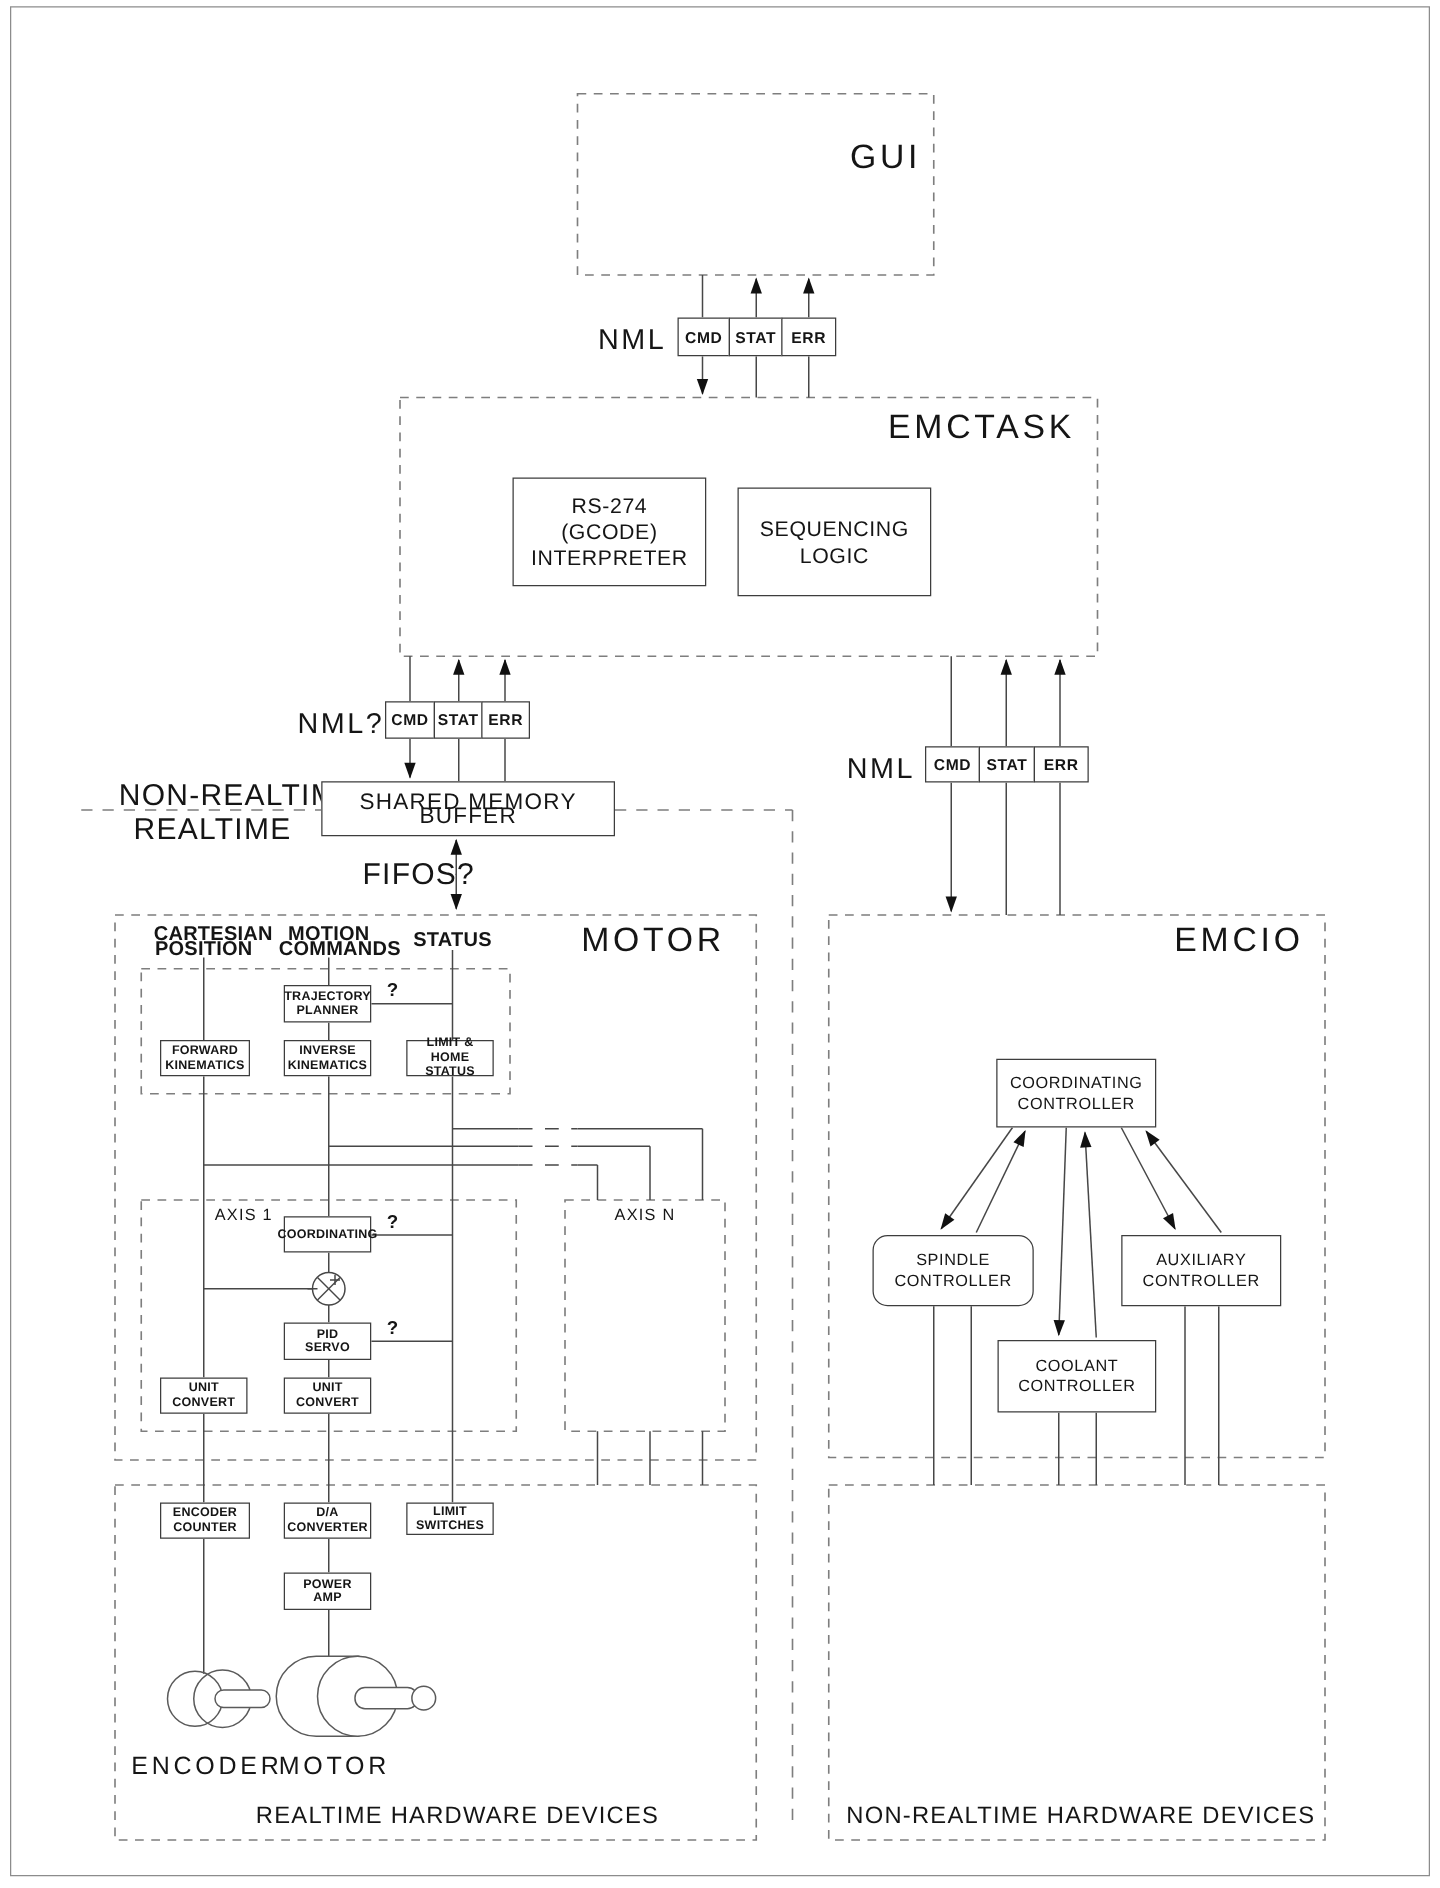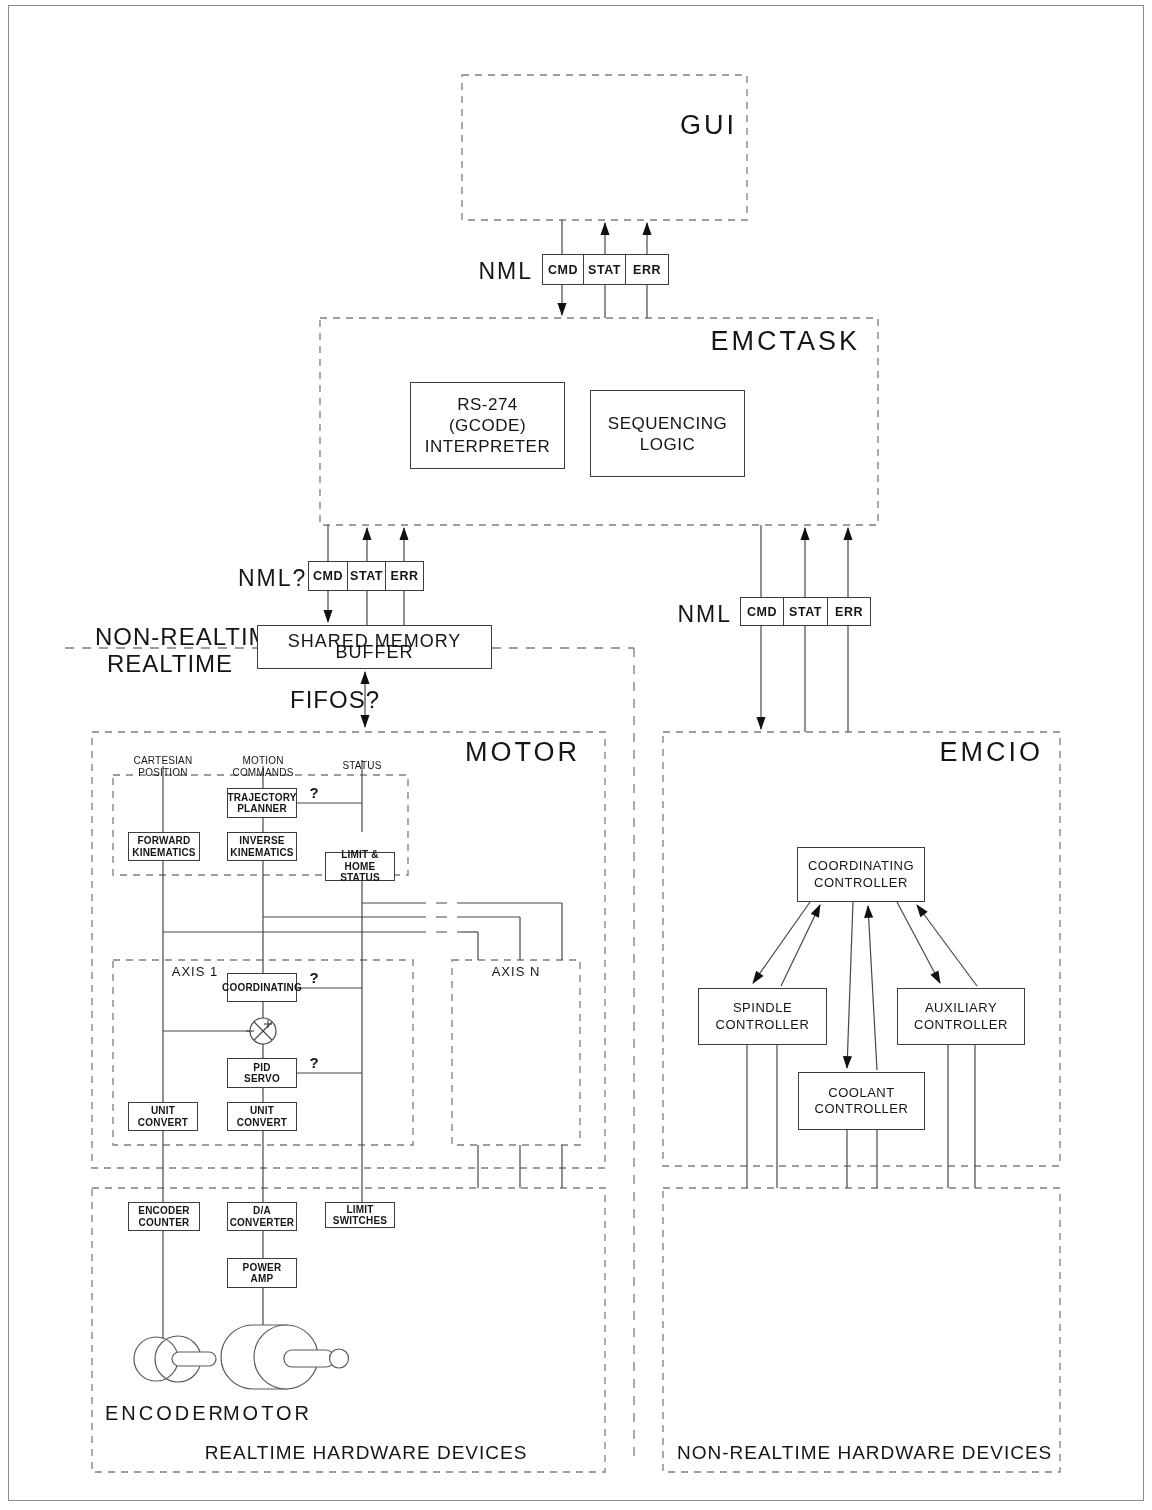--- a/index.html
+++ b/index.html
@@ -8,21 +8,21 @@
   .page-border{position:absolute;left:8px;top:5px;right:8px;bottom:9px;border:1.5px solid #8c8c8c;}
   svg.layer{position:absolute;left:0;top:0;}
   .lbl{position:absolute;white-space:nowrap;color:#151515;}
   .ctr{text-align:center;}
   .rgt{text-align:right;}
   .title{font-size:27px;letter-spacing:3px;font-weight:normal;}
   .nml{font-size:23px;letter-spacing:2px;}
   .big-lbl{font-size:24px;letter-spacing:1px;}
   .cap{font-size:19px;letter-spacing:1px;}
   .enc-lbl{font-size:20px;letter-spacing:3px;}
-  .col-lbl{font-size:10px;font-weight:normal;line-height:11.5px;text-align:center;letter-spacing:0.2px;margin-top:13px;}
+  .col-lbl{font-size:16px;font-weight:bold;line-height:11.5px;text-align:center;letter-spacing:0.2px;}
   .axis-lbl{font-size:13px;letter-spacing:1px;}
   .q{font-size:15px;font-weight:bold;}
   .box{position:absolute;box-sizing:border-box;border:1px solid #3d3d3d;background:#fff;
        display:flex;flex-direction:column;align-items:center;justify-content:center;
        text-align:center;font-weight:bold;font-size:10px;line-height:11.5px;letter-spacing:0.2px;}
   .box.big{font-weight:normal;font-size:17px;line-height:21px;letter-spacing:0.5px;}
   .box.ctrl{font-weight:normal;font-size:13px;line-height:16.5px;letter-spacing:0.5px;}
   .box.smb{font-weight:normal;font-size:18px;letter-spacing:1px;}
   .nmlrow{position:absolute;display:flex;}
   .nmlrow .cell{box-sizing:border-box;border:1px solid #3d3d3d;background:#fff;
@@ -225,21 +225,21 @@
     <div>PLANNER</div>
   </div>
   <div class="box" style="left:128px;top:832px;width:72px;height:29px;">
     <div>FORWARD</div>
     <div>KINEMATICS</div>
   </div>
   <div class="box" style="left:227px;top:832px;width:70px;height:29px;">
     <div>INVERSE</div>
     <div>KINEMATICS</div>
   </div>
-  <div class="box" style="left:325px;top:832px;width:70px;height:29px;margin-top:20px;">
+  <div class="box" style="left:325px;top:832px;width:70px;height:29px;">
     <div>LIMIT &amp; HOME</div>
     <div>STATUS</div>
   </div>
 
   <div class="lbl axis-lbl ctr" style="left:160px;top:964px;width:70px;">AXIS 1</div>
   <div class="lbl axis-lbl ctr" style="left:481px;top:964px;width:70px;">AXIS N</div>
 
   <div class="box" style="left:227px;top:973px;width:70px;height:29px;">
     <div>COORDINATING</div>
   </div>
@@ -257,21 +257,21 @@
   </div>
 
   <div class="lbl q ctr" style="left:303px;top:784px;width:22px;">?</div>
   <div class="lbl q ctr" style="left:303px;top:969px;width:22px;">?</div>
   <div class="lbl q ctr" style="left:303px;top:1054px;width:22px;">?</div>
 
   <div class="box ctrl" style="left:797px;top:847px;width:128px;height:55px;">
     <div>COORDINATING</div>
     <div>CONTROLLER</div>
   </div>
-  <div class="box ctrl" style="left:698px;top:988px;width:129px;height:57px;">
+  <div class="box ctrl" style="left:698px;top:988px;width:129px;height:57px;border-radius:12px;">
     <div>SPINDLE</div>
     <div>CONTROLLER</div>
   </div>
   <div class="box ctrl" style="left:897px;top:988px;width:128px;height:57px;">
     <div>AUXILIARY</div>
     <div>CONTROLLER</div>
   </div>
   <div class="box ctrl" style="left:798px;top:1072px;width:127px;height:58px;">
     <div>COOLANT</div>
     <div>CONTROLLER</div>

